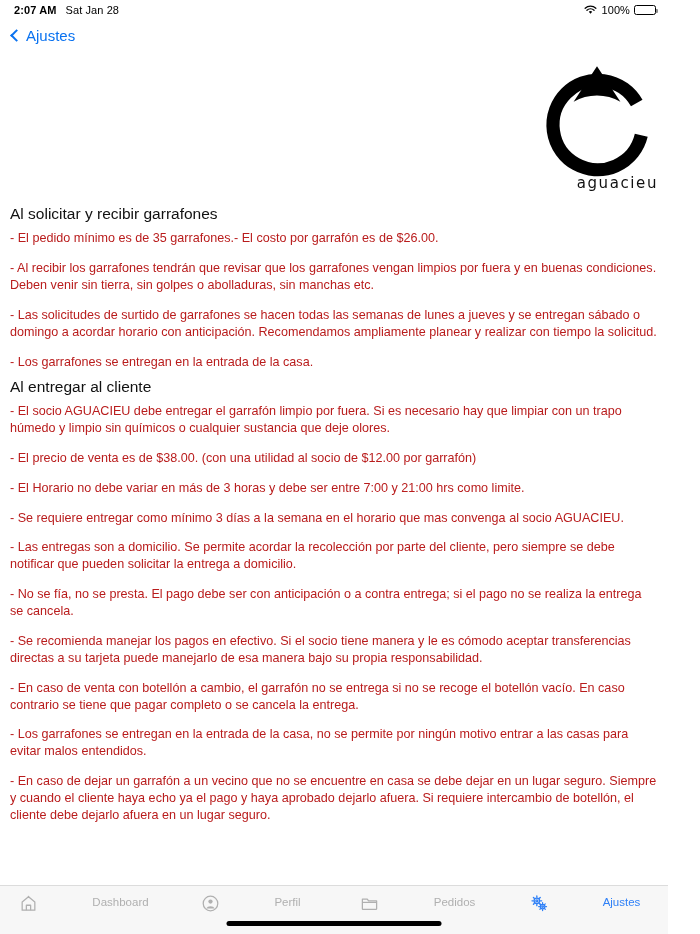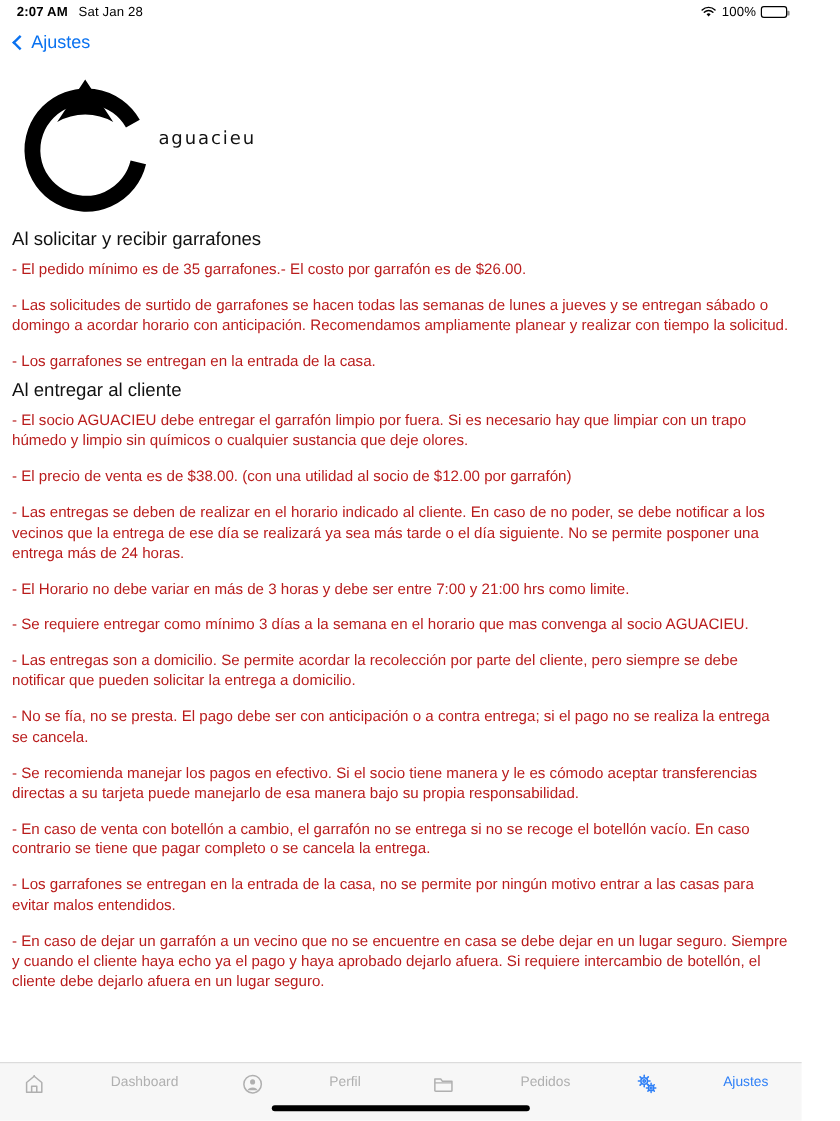--- a/index.html
+++ b/index.html
@@ -92,21 +92,22 @@
   
   .content {
     flex: 1 1 auto;
     overflow: hidden;
     padding: 0 10px;
   }
 
   
   .logo-block {
     display: flex;
-    align-items: center;
+    flex-direction: column;
+    align-items: flex-end;
     padding-top: 6px;
     padding-bottom: 6px;
   }
   .logo-mark {
     width: 122px;
     height: 122px;
     display: block;
   }
   .logo-wordmark {
     margin-top: -4px;
@@ -221,29 +222,29 @@
         </svg>
       </span>
       <div class="logo-wordmark">aguacieu</div>
     </div>
 
     <div>
 
       <div>
         <h2 class="doc-heading">Al solicitar y recibir garrafones</h2>
         <p class="doc-para">- El pedido mínimo es de 35 garrafones.- El costo por garrafón es de $26.00.</p>
+        <p class="doc-para">- Al recibir los garrafones tendrán que revisar que los garrafones vengan limpios por fuera y en buenas condiciones. Deben venir sin tierra, sin golpes o abolladuras, sin manchas etc.</p>
         <p class="doc-para">- Las solicitudes de surtido de garrafones se hacen todas las semanas de lunes a jueves y se entregan sábado o domingo a acordar horario con anticipación. Recomendamos ampliamente planear y realizar con tiempo la solicitud.</p>
         <p class="doc-para">- Los garrafones se entregan en la entrada de la casa.</p>
       </div>
 
       <div>
         <h2 class="doc-heading">Al entregar al cliente</h2>
         <p class="doc-para">- El socio AGUACIEU debe entregar el garrafón limpio por fuera. Si es necesario hay que limpiar con un trapo húmedo y limpio sin químicos o cualquier sustancia que deje olores.</p>
         <p class="doc-para">- El precio de venta es de $38.00. (con una utilidad al socio de $12.00 por garrafón)</p>
-        <p class="doc-para">- Las entregas se deben de realizar en el horario indicado al cliente. En caso de no poder, se debe notificar a los vecinos que la entrega de ese día se realizará ya sea más tarde o el día siguiente. No se permite posponer una entrega más de 24 horas.</p>
         <p class="doc-para">- El Horario no debe variar en más de 3 horas y debe ser entre 7:00 y 21:00 hrs como limite.</p>
         <p class="doc-para">- Se requiere entregar como mínimo 3 días a la semana en el horario que mas convenga al socio AGUACIEU.</p>
         <p class="doc-para">- Las entregas son a domicilio. Se permite acordar la recolección por parte del cliente, pero siempre se debe notificar que pueden solicitar la entrega a domicilio.</p>
         <p class="doc-para">- No se fía, no se presta. El pago debe ser con anticipación o a contra entrega; si el pago no se realiza la entrega se cancela.</p>
         <p class="doc-para">- Se recomienda manejar los pagos en efectivo. Si el socio tiene manera y le es cómodo aceptar transferencias directas a su tarjeta puede manejarlo de esa manera bajo su propia responsabilidad.</p>
         <p class="doc-para">- En caso de venta con botellón a cambio, el garrafón no se entrega si no se recoge el botellón vacío. En caso contrario se tiene que pagar completo o se cancela la entrega.</p>
         <p class="doc-para">- Los garrafones se entregan en la entrada de la casa, no se permite por ningún motivo entrar a las casas para evitar malos entendidos.</p>
         <p class="doc-para">- En caso de dejar un garrafón a un vecino que no se encuentre en casa se debe dejar en un lugar seguro. Siempre y cuando el cliente haya echo ya el pago y haya aprobado dejarlo afuera. Si requiere intercambio de botellón, el cliente debe dejarlo afuera en un lugar seguro.</p>
 
       </div>

